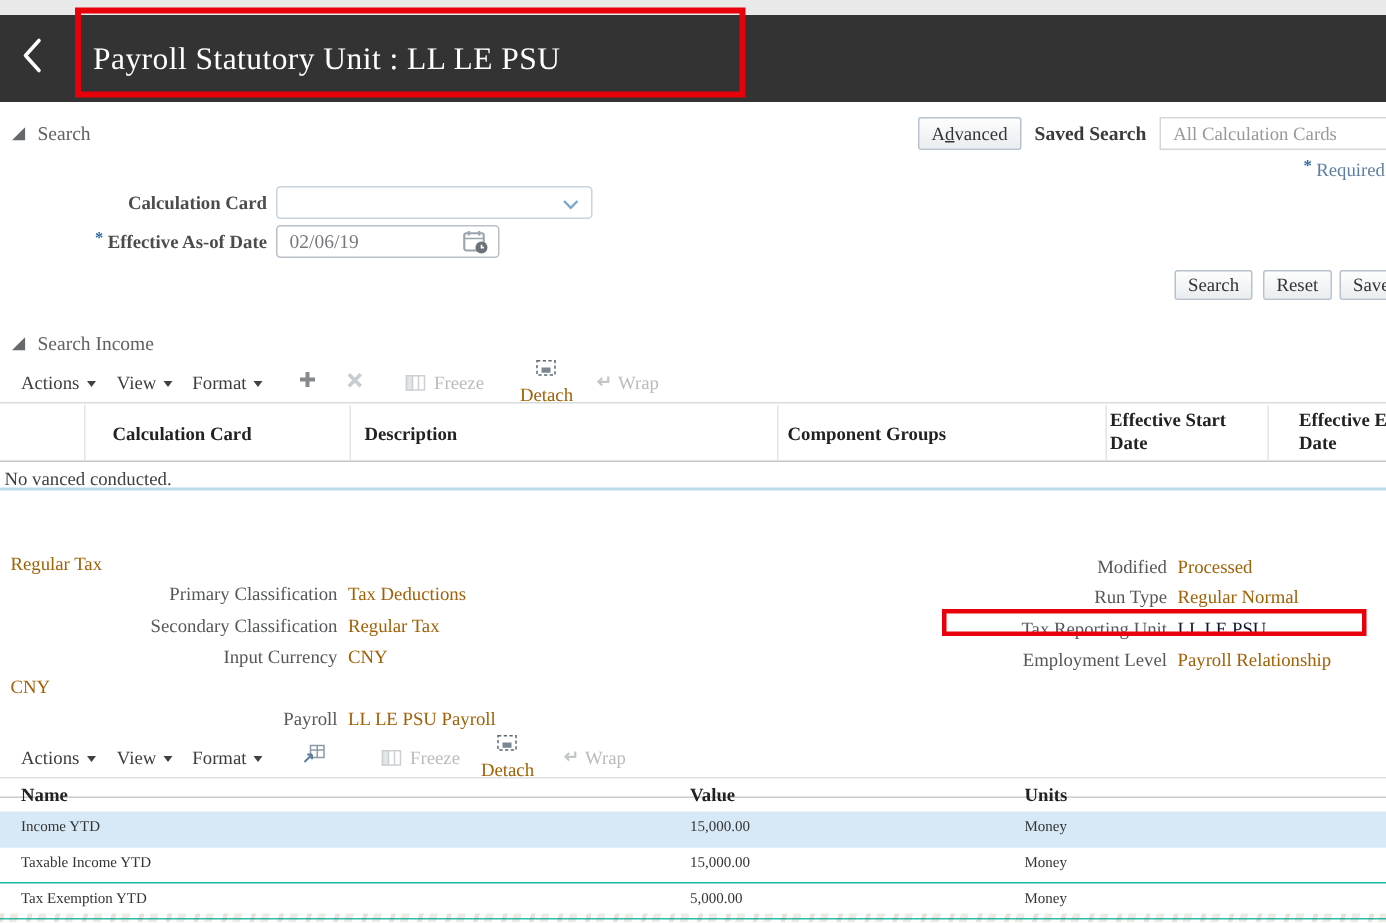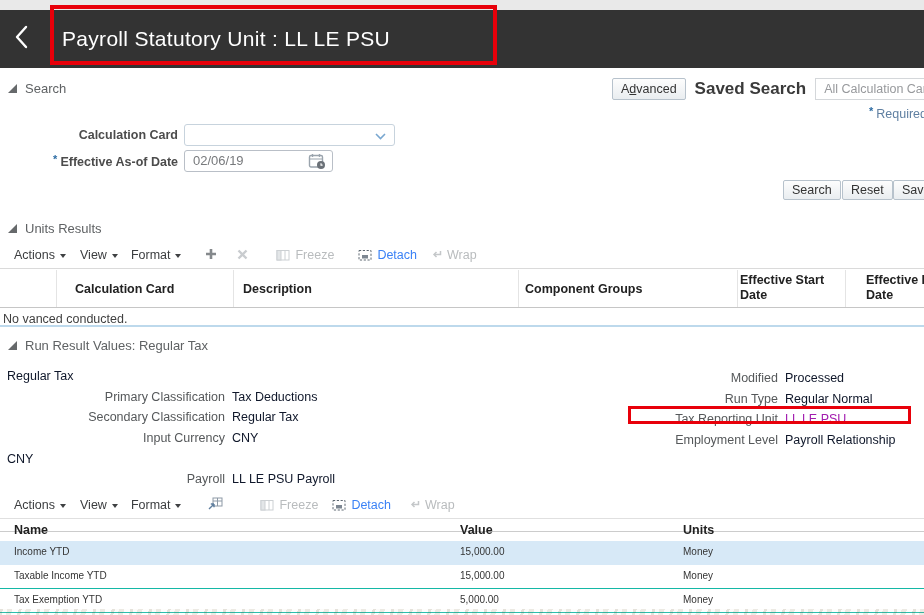--- a/index.html
+++ b/index.html
@@ -1,19 +1,19 @@
 <!DOCTYPE html>
 <html style="--annotation-red: #e8000a; --header-bg: #333333; --selected-row-bg: #d7e9f7;"><head>
 <meta charset="utf-8">
 <style>
   * { margin:0; padding:0; box-sizing:border-box; }
   html,body { background:#fff; }
   .screen {
     position:relative; width:924px; height:615px; overflow:hidden;
-    background:#fff; font-family:Liberation Sans, sans-serif; color:#333;
+    background:#fff; font-family:Liberation Serif, serif; color:#333;
   }
   
   .topstrip { position:absolute; left:0; top:0; width:100%; height:10px; background:#e9e9e9; }
   .appheader { position:absolute; left:0; top:10px; width:100%; height:58px;
     background:var(--header-bg,#333); display:flex; align-items:center; }
   .back-btn { margin-left:10px; width:22px; height:30px; display:flex; align-items:center; justify-content:center; cursor:pointer; }
   .page-title { margin-left:30px; color:#fff; font-size:21px; font-weight:300; letter-spacing:.3px; }
   
   .ann { position:absolute; border:4px solid var(--annotation-red,#e8000a); pointer-events:none; }
   .ann1 { left:50px; top:5px; width:447px; height:60px; }
@@ -25,21 +25,21 @@
   .sh-search { left:8px; top:81px; }
   .sh-results { left:8px; top:221px; }
   .sh-run { left:8px; top:338px; }
   
   .btn { display:inline-flex; align-items:center; justify-content:center;
     height:22px; padding:0 8px; font-size:12.5px; color:#333;
     background:linear-gradient(#fdfdfd,#e9edf0); border:1px solid #b7c2cc; border-radius:2px; cursor:pointer; white-space:nowrap; }
   .underline { text-decoration:underline; }
   
   .adv-row { position:absolute; left:612px; top:78px; height:22px; display:flex; align-items:center; gap:9px; }
-  .saved-label { font-size:17px; font-weight:bold; color:#3a3a3a; white-space:nowrap; }
+  .saved-label { font-size:13px; font-weight:bold; color:#3a3a3a; white-space:nowrap; }
   .saved-combo { width:200px; height:22px; border:1px solid #d4d7da; background:#fff;
     font-size:12.5px; color:#97999c; padding:0 8px; display:flex; align-items:center; cursor:pointer; }
   .req-hint { position:absolute; left:869px; top:105px; font-size:12.5px; color:#5f7fa1; white-space:nowrap; }
   .req-star { color:#2e6da4; font-weight:bold; font-size:11px; vertical-align:3px; margin-right:3px; }
   
   .fld-label { position:absolute; width:178px; text-align:right; font-size:12.5px; font-weight:bold; color:#4c4c4c; white-space:nowrap; }
   .lbl-card { left:0; top:128px; }
   .lbl-date { left:0; top:153px; }
   .combo { position:absolute; left:184px; top:124px; width:211px; height:22px;
     border:1px solid #c7d3dd; border-radius:3px; background:#fff; cursor:pointer; }
@@ -51,41 +51,41 @@
   .btn-search { position:absolute; left:783px; top:180px; height:20px; }
   .btn-reset  { position:absolute; left:842px; top:180px; height:20px; }
   .btn-save   { position:absolute; left:893px; top:180px; height:20px; }
   
   .toolbar { position:absolute; left:0; width:100%; height:22px; display:flex; align-items:center; padding-left:14px; }
   .tb1 { top:244px; } .tb2 { top:494px; }
   .menu { display:flex; align-items:center; gap:5px; font-size:12.5px; color:#3b3d3f; cursor:pointer; }
   .caret { width:0; height:0; border-left:3.5px solid transparent; border-right:3.5px solid transparent; border-top:4.5px solid #3f4143; margin-top:2px; }
   .tool { display:flex; align-items:center; gap:5px; font-size:12.5px; white-space:nowrap; }
   .tool.disabled { color:#b9bcbe; }
-  .tool.enabled { color:#3b82f6; cursor:pointer; }
+  .tool.enabled { color:#a16207; cursor:pointer;flex-direction:column; }
   .mr14{margin-right:14px}.mr13{margin-right:13px}.mr24{margin-right:24px}
   .mr20{margin-right:20px}.mr28{margin-right:28px}.mr27{margin-right:27px}
   .mr37{margin-right:37px}.mr17{margin-right:17px}
   
   .t1head { position:absolute; left:0; top:268px; width:100%; height:40px;
     border-top:1px solid #dadada; border-bottom:1px solid #c6c6c6; }
   .t1head .vline { position:absolute; top:1px; width:1px; height:37px; background:#e4e4e4; }
   .th { position:absolute; font-size:12.5px; font-weight:bold; color:#222; }
   .th.wrap2 { width:100px; line-height:15px; top:4px; }
   .empty-row { position:absolute; left:3px; top:312px; font-size:12.5px; color:#3f3f3f; }
   .blue-sep { position:absolute; left:0; top:325px; width:100%; height:2px; background:#bdd9ec; }
   
   .fields-left  { position:absolute; left:0; top:366px; }
   .fields-right { position:absolute; left:560px; top:368px; }
   .frow { display:flex; align-items:center; height:20.6px; font-size:12.5px; }
   .frow .dl { color:#55585a; text-align:right; white-space:nowrap; }
   .fields-left  .dl { width:225px; }
   .fields-right .dl { width:218px; }
-  .frow .dv { margin-left:7px; color:#0f172a; white-space:nowrap; }
-  .frow .dv.grayval { color:#a21caf; }
+  .frow .dv { margin-left:7px; color:#a16207; white-space:nowrap; }
+  .frow .dv.grayval { color:#0f172a; }
   
   .t2head { position:absolute; left:0; top:518px; width:100%; height:14px;
     border-top:1px solid #e0e0e0; border-bottom:1px solid #cccccc; }
   .t2head .th { top:4px; }
   .t2rows { position:absolute; left:0; top:541px; width:100%; }
   .t2row { position:relative; height:24px; border-bottom:1px solid #14b8a6; font-size:10px; color:#343434; cursor:pointer; }
   .t2row.selected { background:var(--selected-row-bg,#d7e9f7); border-bottom-color:var(--selected-row-bg,#d7e9f7); }
   .cell { position:absolute; top:5px; white-space:nowrap; }
   .c-name{left:14px}.c-value{left:460px}.c-units{left:683px}
   .colpos-name{left:14px}.colpos-value{left:460px}.colpos-units{left:683px}
@@ -152,21 +152,21 @@
       </svg>
     </span>
   </div>
 
   <span class="btn btn-search">Search</span>
   <span class="btn btn-reset">Reset</span>
   <span class="btn btn-save">Save</span>
 
   <div class="section-head sh-results">
     <span class="disc"></span>
-    <span>Units Results</span>
+    <span>Search Income</span>
   </div>
 
   <div class="toolbar tb1">
     <span class="menu mr14">
         <span>Actions</span>
         <span class="caret"></span>
       </span>
     <span class="menu mr13">
         <span>View</span>
         <span class="caret"></span>
@@ -213,24 +213,20 @@
     <span class="vline" style="left:845px"></span>
     <span class="th" style="left:75px;top:13px">Calculation Card</span>
     <span class="th" style="left:243px;top:13px">Description</span>
     <span class="th" style="left:525px;top:13px">Component Groups</span>
     <span class="th wrap2" style="left:740px">Effective Start Date</span>
     <span class="th wrap2" style="left:866px">Effective End Date</span>
   </div>
   <div class="empty-row">No vanced conducted.</div>
   <div class="blue-sep"></div>
 
-  <div class="section-head sh-run">
-    <span class="disc"></span>
-    <span>Run Result Values: Regular Tax</span>
-  </div>
 
   <div class="fields-left">
     <div class="frow">
         <span class="dv">Regular Tax</span>
       </div>
     <div class="frow">
         <span class="dl">Primary Classification</span>
         <span class="dv">Tax Deductions</span>
       </div>
     <div class="frow">

